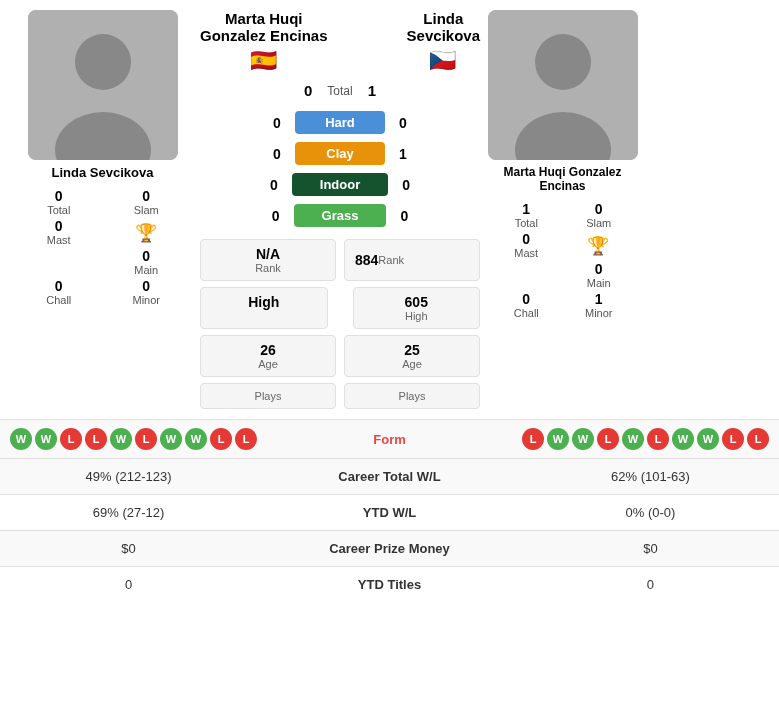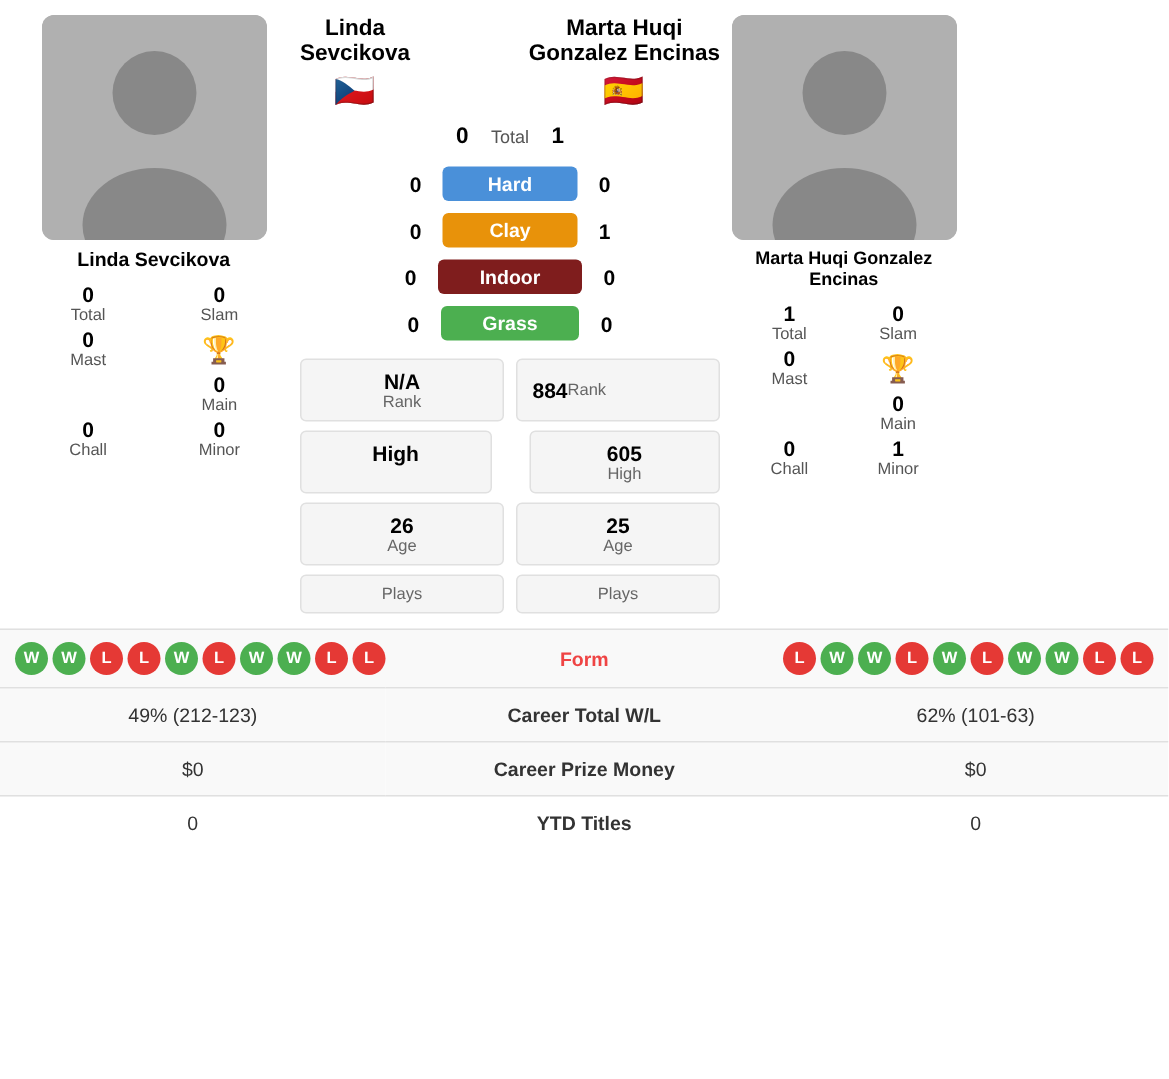--- a/index.html
+++ b/index.html
@@ -24,21 +24,21 @@
     .total-row { display: flex; align-items: center; justify-content: center; gap: 15px; font-size: 13px; margin-bottom: 8px; }
     .total-row .total-label { color: #555; font-size: 12px; }
     .total-score { font-size: 15px; font-weight: bold; }
 
     
     .surface-row { display: flex; align-items: center; justify-content: center; gap: 8px; margin: 4px 0; width: 100%; }
     .surface-score { font-size: 14px; font-weight: bold; width: 20px; text-align: center; }
     .surface-btn { padding: 4px 28px; border-radius: 4px; color: white; font-size: 13px; font-weight: bold; min-width: 90px; text-align: center; }
     .surface-btn.hard { background: #4a90d9; }
     .surface-btn.clay { background: #e8920a; }
-    .surface-btn.indoor { background: #7f1d1d; }
+    .surface-btn.indoor { background: #14532d; }
     .surface-btn.grass { background: #4caf50; }
 
     
     .center-col { width: 290px; display: flex; flex-direction: column; align-items: center; }
 
     
     .right-player { width: 155px; }
 
     
     .form-section { background: #f9f9f9; border-top: 1px solid #e0e0e0; padding: 8px 10px; display: flex; align-items: center; justify-content: space-between; }
@@ -100,26 +100,26 @@
           <span class="stat-value">0</span>
           <span class="stat-label">Minor</span>
         </div>
       </div>
     </div>
 
     <div class="center-col">
 
       <div style="display:flex; justify-content:space-between; width:100%; padding: 0 5px; margin-bottom:8px;">
         <div style="display:flex;flex-direction:column;align-items:center;">
+          <div class="player-header-name" style="font-size:15px;font-weight:bold;text-align:center;">Marta Huqi<br>Gonzalez Encinas</div>
+          <div style="font-size:22px;margin-top:4px;">🇪🇸</div>
+        </div>
+        <div style="display:flex;flex-direction:column;align-items:center;">
           <div class="player-header-name" style="font-size:15px;font-weight:bold;text-align:center;">Linda<br>Sevcikova</div>
           <div style="font-size:22px;margin-top:4px;">🇨🇿</div>
-        </div>
-        <div style="display:flex;flex-direction:column;align-items:center;">
-          <div class="player-header-name" style="font-size:15px;font-weight:bold;text-align:center;">Marta Huqi<br>Gonzalez Encinas</div>
-          <div style="font-size:22px;margin-top:4px;">🇪🇸</div>
         </div>
       </div>
 
       <div class="total-row">
         <span class="total-score">0</span>
         <span class="total-label">Total</span>
         <span class="total-score">1</span>
       </div>
 
       <div class="surface-row">
@@ -255,20 +255,25 @@
     </div>
   </div>
 
   <table class="stats-table">
     <tbody>
         <tr class="stats-row-alt">
       <td class="left-val" style="width:33%">49% (212-123)</td>
       <td class="label-col" style="width:34%">Career Total W/L</td>
       <td class="right-val" style="width:33%">62% (101-63)</td>
     </tr>
+    <tr>
+      <td class="left-val">69% (27-12)</td>
+      <td class="label-col">YTD W/L</td>
+      <td class="right-val">0% (0-0)</td>
+    </tr>
     <tr class="stats-row-alt">
       <td class="left-val">$0</td>
       <td class="label-col">Career Prize Money</td>
       <td class="right-val">$0</td>
     </tr>
     <tr>
       <td class="left-val">0</td>
       <td class="label-col">YTD Titles</td>
       <td class="right-val">0</td>
     </tr>

